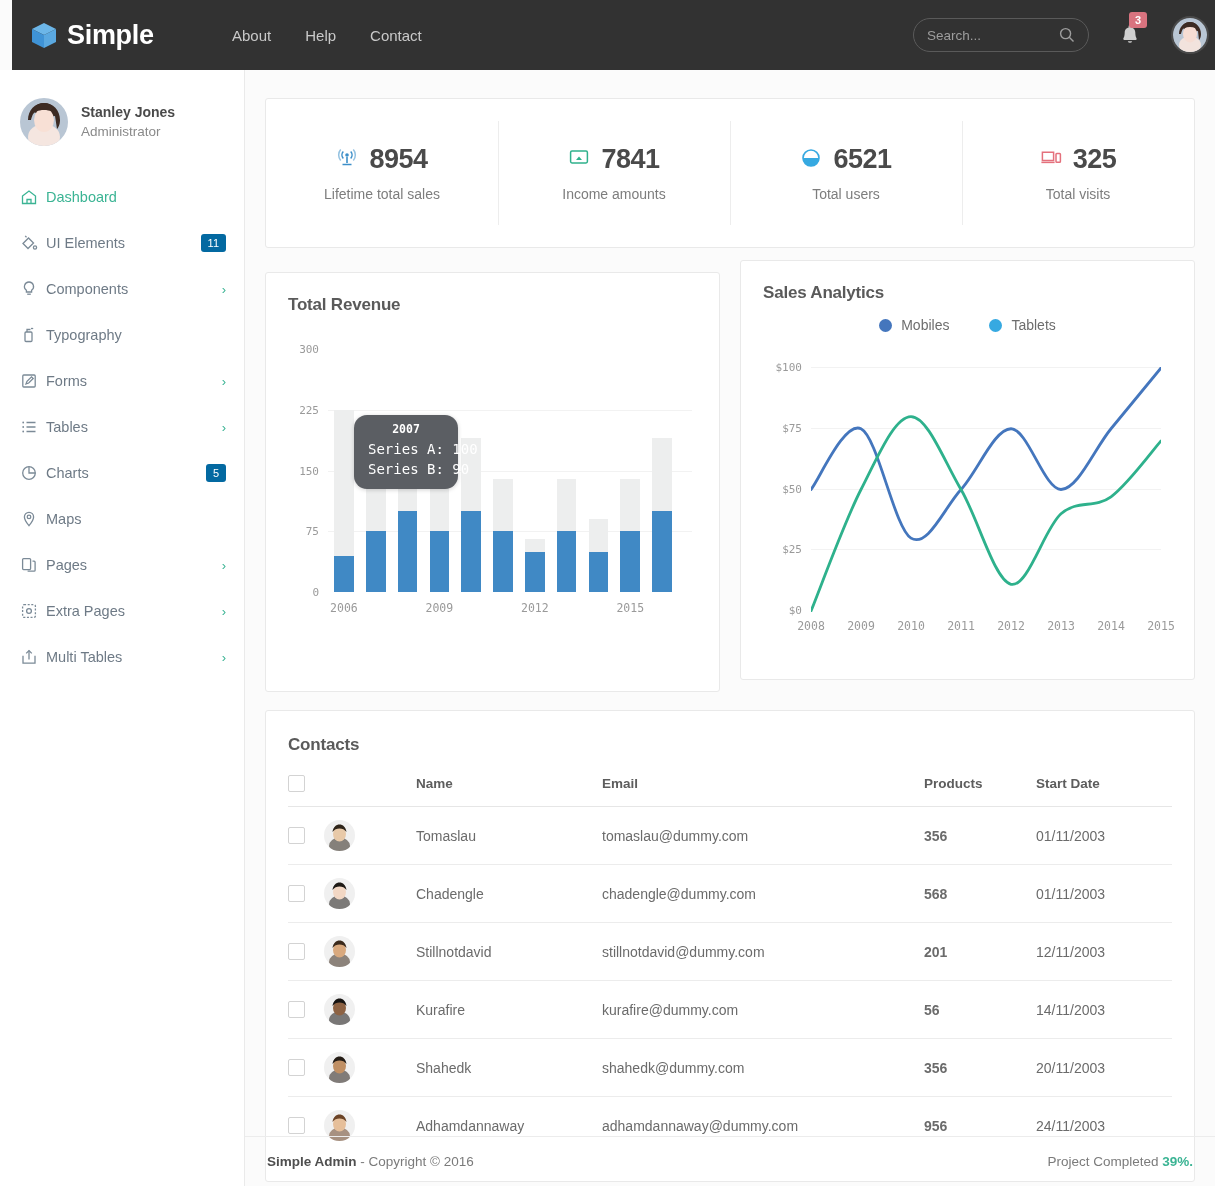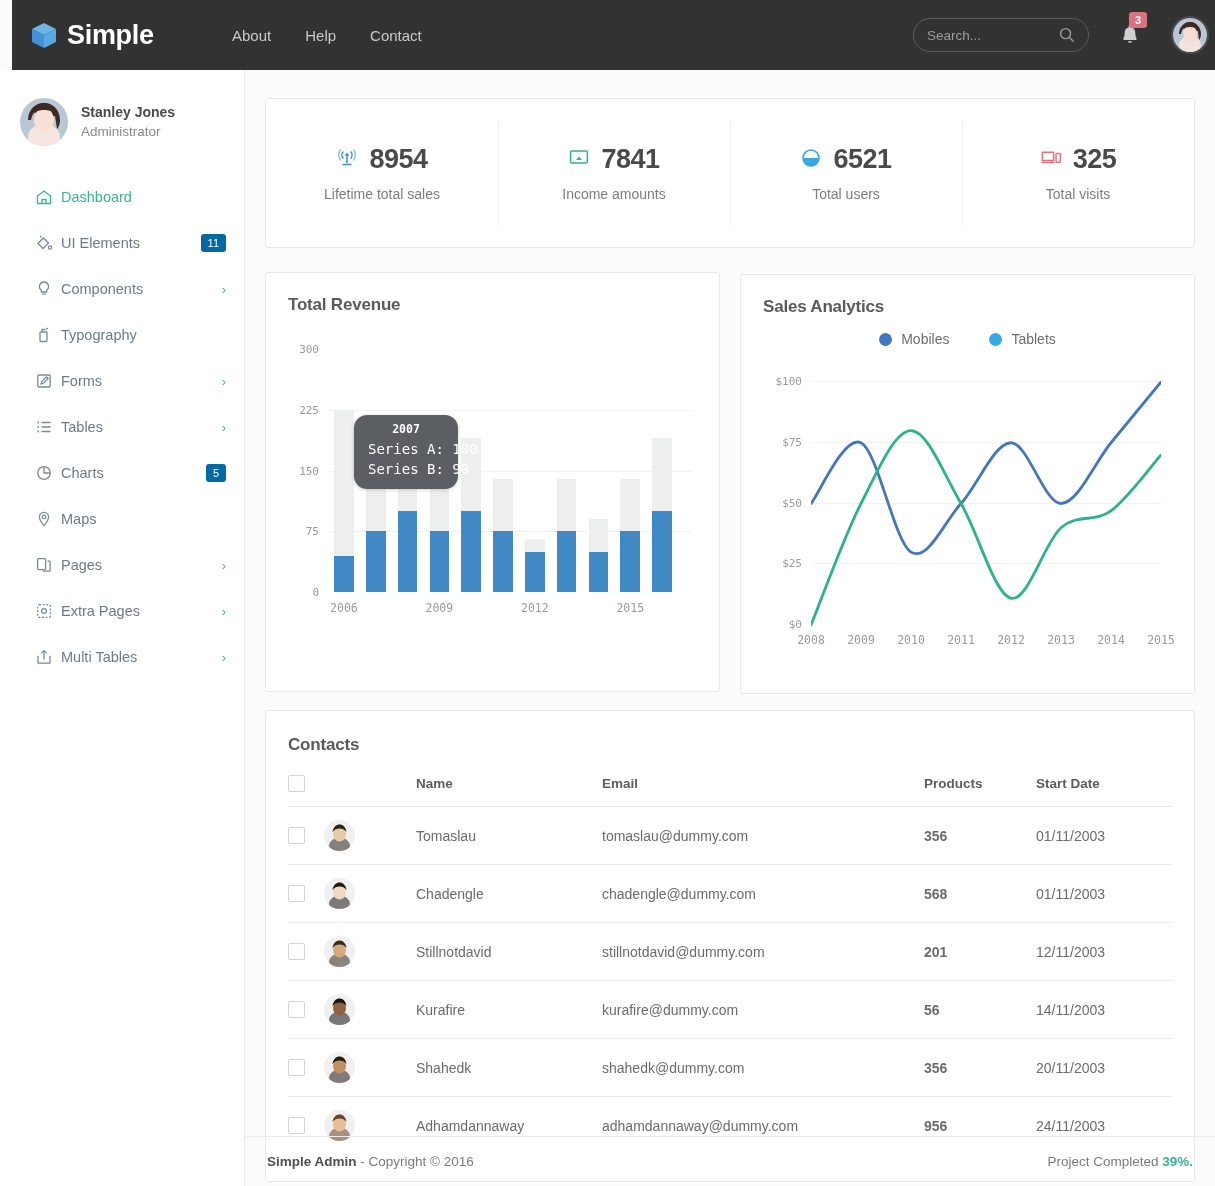--- a/index.html
+++ b/index.html
@@ -50,21 +50,21 @@
     background: #fff; border-right: 1px solid #eaeaea;
   }
   .profile { display: flex; align-items: center; padding: 22px 0 0 20px; height: 82px; }
   .profile-ava {
     width: 48px; height: 48px; border-radius: 50%; overflow: hidden; flex: none;
     margin-right: 13px;
   }
   .profile-name { font-size: 14px; font-weight: 700; color: #4a4a4a; line-height: 1.5; }
   .profile-role { font-size: 13.5px; color: #8a8a8a; line-height: 1.4; }
 
-  .navlist { margin-top: 22px; padding-left: 15px; }
+  .navlist { margin-top: 22px; }
   .navitem {
     display: flex; align-items: center; height: 46px; padding: 0 18px 0 20px;
     cursor: pointer; position: relative;
   }
   .navitem .nico { width: 26px; flex: none; display: flex; align-items: center; color: #7b8a97; }
   .navitem .nlabel { font-size: 14.5px; color: #6e7a86; }
   .navitem.active .nlabel { color: #3bb494; }
   .navitem.active .nico { color: #3bb494; }
   .nbadge {
     margin-left: auto; background: #0369a1; color: #fff; font-size: 11px;
@@ -84,21 +84,21 @@
     justify-content: center; position: relative; }
   .stat + .stat::before {
     content: ""; position: absolute; left: 0; top: 22px; bottom: 22px;
     width: 1px; background: #ededed;
   }
   .stat-row { display: flex; align-items: center; gap: 11px; }
   .stat-num { font-size: 27px; font-weight: 700; color: #4a4a4a; letter-spacing: -0.5px; }
   .stat-lbl { font-size: 14px; color: #7d7d7d; margin-top: 11px; }
 
   .chartcard-l { position: absolute; left: 20px; top: 202px; width: 455px; height: 420px; }
-  .chartcard-r { position: absolute; left: 495px; top: 204px; width: 455px; height: 420px; }
+  .chartcard-r { position: absolute; left: 495px; top: 190px; width: 455px; height: 420px; }
   .chart-title { font-size: 17px; font-weight: 700; color: #5a5a5a;
     padding: 22px 0 0 22px; letter-spacing: -0.2px; }
   .legend { display: flex; justify-content: center; gap: 40px; margin-top: 14px; }
   .leg { display: flex; align-items: center; gap: 9px; }
   .dot { width: 13px; height: 13px; border-radius: 50%; }
   .leg-lbl { font-size: 14px; color: #6d6d6d; }
 
   .plot { position: relative; margin-top: 16px; }
 
   

